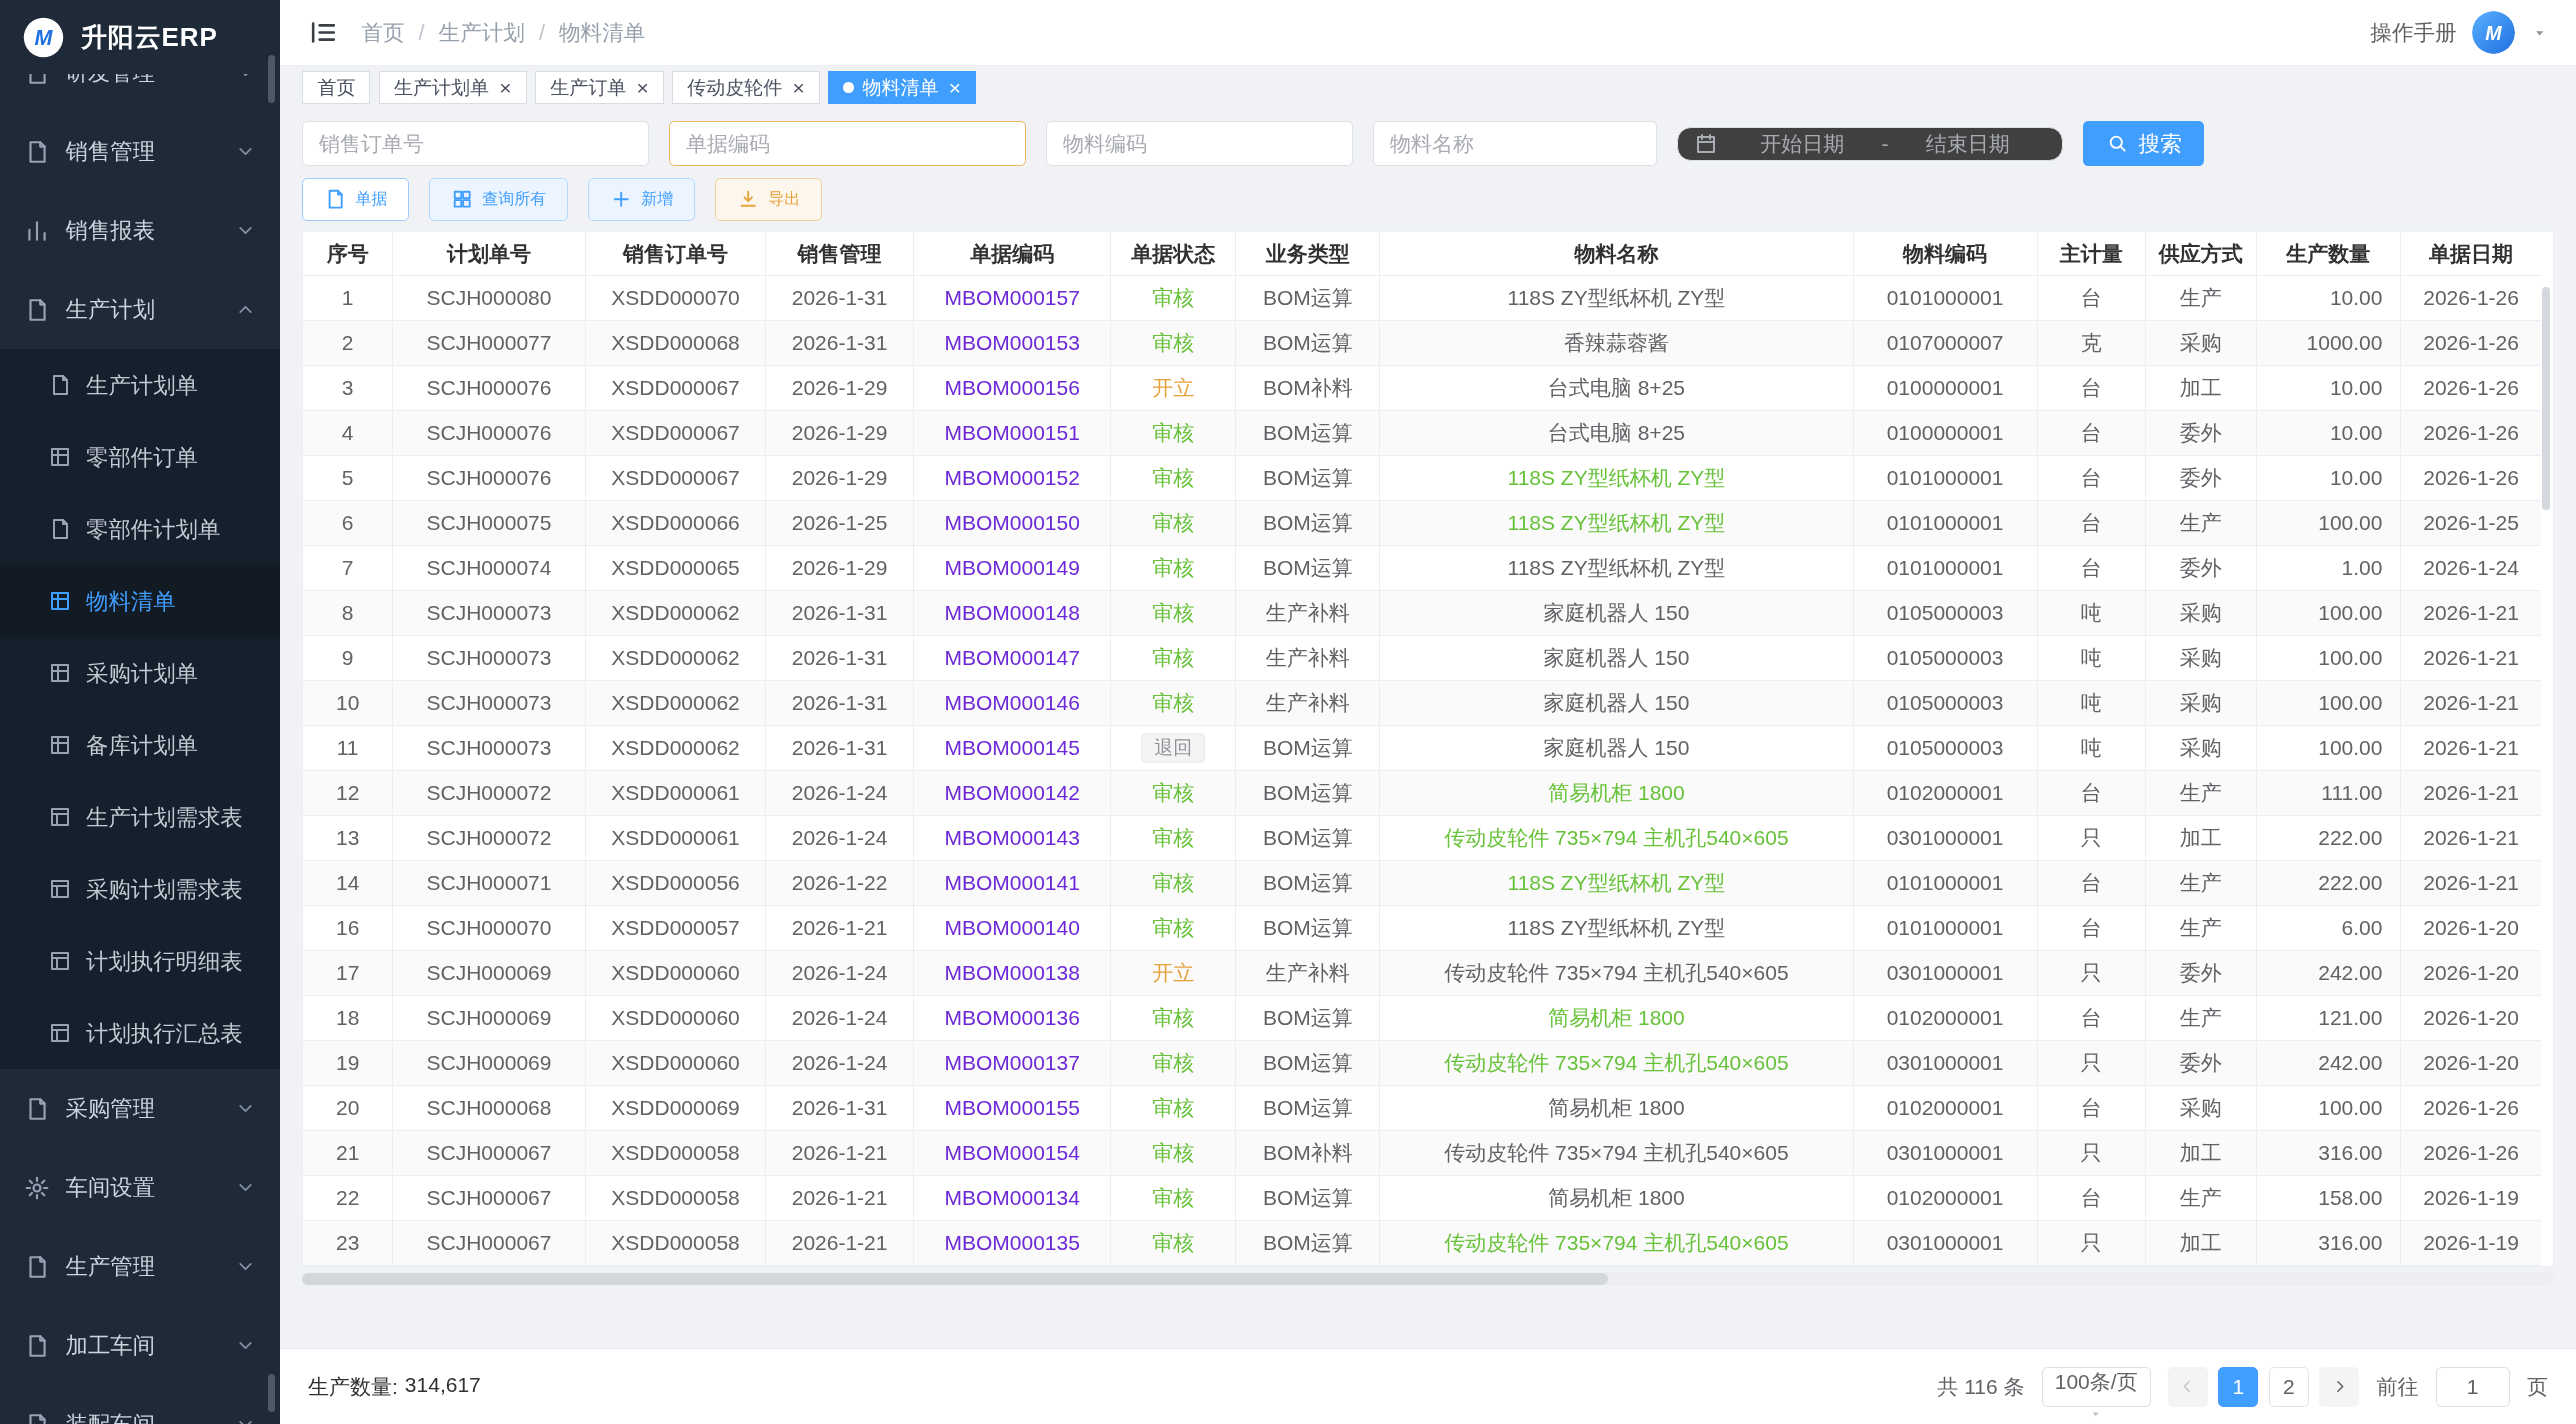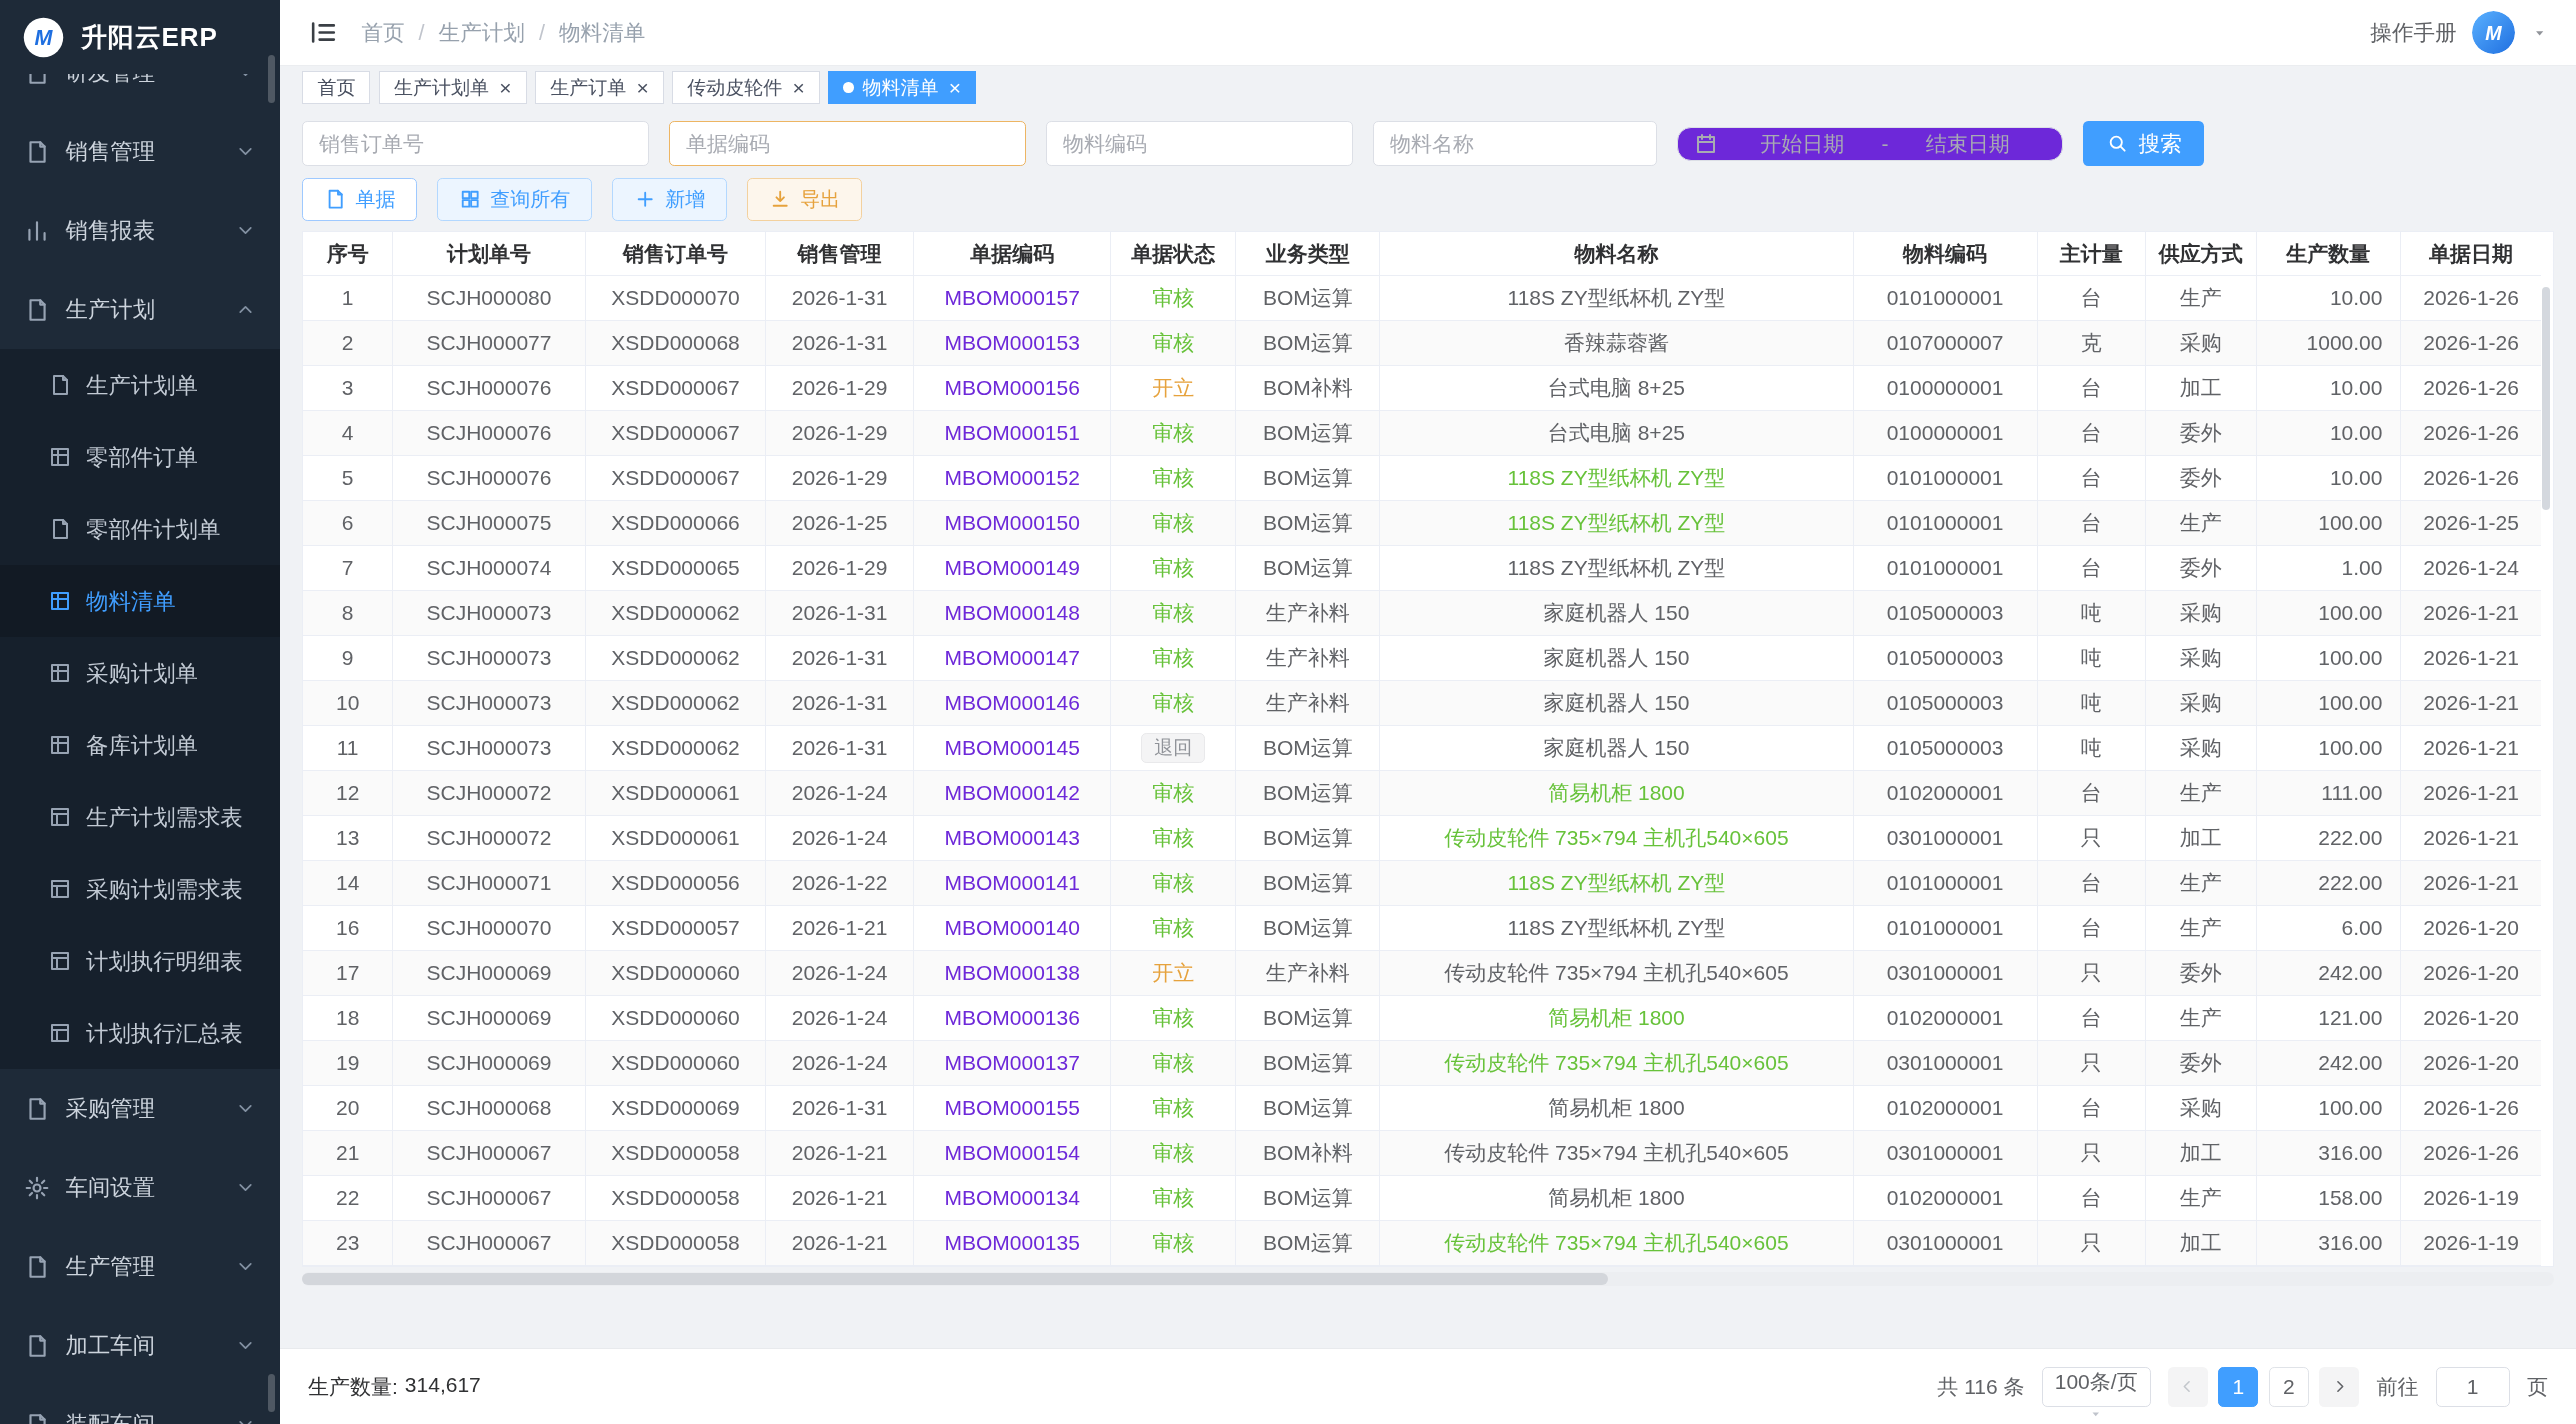--- a/index.html
+++ b/index.html
@@ -46,28 +46,28 @@
   .tab { height:33px; display:flex; align-items:center; gap:8.6px; padding:0 14px; background:#fff; border:0.9px solid #d8dce5; color:#495060; font-size:19px; cursor:pointer; }
   .tab .dot { width:10.4px; height:10.4px; border-radius:50%; background:#fff; }
   .tab .x { font-size:21px; line-height:1; margin-left:1.7px; }
   .tab.active { background:#409eff; border-color:#409eff; color:#fff; }
 
   .filters { display:flex; align-items:center; gap:20px; margin:12px 22.4px 0; flex:none; }
   .input { height:45px; background:#fff; border:0.9px solid #dcdfe6; border-radius:5.2px; padding:0 15.5px; font-size:21px; color:#606266; font-family:inherit; outline:none; }
   .input::placeholder { color:#a8abb2; }
   .w1{width:347px} .w2{width:357px} .w3{width:307px} .w4{width:284px}
   .warn { border-color:#edb563; }
-  .date-range { width:386px; height:34px; background:#6d28d9; border:0.9px solid #dcdfe6; border-radius:14px; display:flex; align-items:center; padding:0 15.5px; color:#a8abb2; font-size:21px; cursor:pointer; }
+  .date-range { width:386px; height:34px; background:#404040; border:0.9px solid #dcdfe6; border-radius:14px; display:flex; align-items:center; padding:0 15.5px; color:#a8abb2; font-size:21px; cursor:pointer; }
   .date-range .ic { color:#a8abb2; margin-right:5.2px; }
   .date-range .ph { flex:1; text-align:center; }
   .btn-search { height:45px; padding:0 22.4px; background:#409eff; color:#fff; border:none; border-radius:5.2px; display:flex; align-items:center; gap:10.4px; font-size:21.6px; font-family:inherit; cursor:pointer; }
   .btn-search .ic { width:22.4px; height:22.4px; }
 
   .actions { display:flex; align-items:center; gap:20px; margin:12px 22.4px 0; flex:none; }
-  .btn { height:43px; padding:0 21px; border-radius:5.2px; display:flex; align-items:center; gap:8.6px; font-size:20px; font-family:inherit; cursor:pointer; border:0.9px solid; }
+  .btn { height:43px; padding:0 21px; border-radius:5.2px; display:flex; align-items:center; gap:8.6px; font-size:16px; font-family:inherit; cursor:pointer; border:0.9px solid; }
   .btn .ic { width:22.4px; height:22.4px; }
   .btn.plain { background:#fff; border-color:#9ec9ff; color:#409eff; }
   .btn.soft  { background:#ecf5ff; border-color:#b3d8ff; color:#409eff; }
   .btn.warnb { background:#fdf6ec; border-color:#f3d19e; color:#e6a23c; }
 
   
   .table-wrap { position:relative; margin:10.4px 22.4px 0; background:#fff; border:0.9px solid #ebeef5; padding-right:12px; flex:none; }
   table { width:2238px; border-collapse:collapse; table-layout:fixed; font-size:21px; color:#606266; }
   th { height:43px; font-weight:bold; color:#303133; background:#fff; border-right:0.9px solid #ebeef5; border-bottom:0.9px solid #ebeef5; text-align:center; white-space:nowrap; overflow:hidden; cursor:pointer; }
   td { height:45px; text-align:center; border-right:0.9px solid #ebeef5; border-bottom:0.9px solid #ebeef5; padding:0 8.6px; white-space:nowrap; overflow:hidden; }

